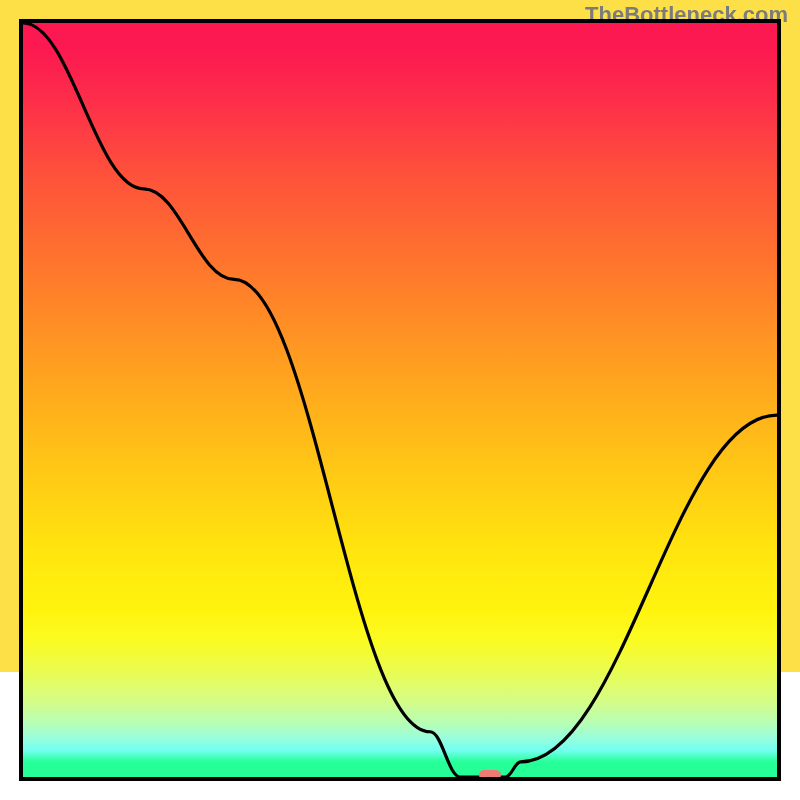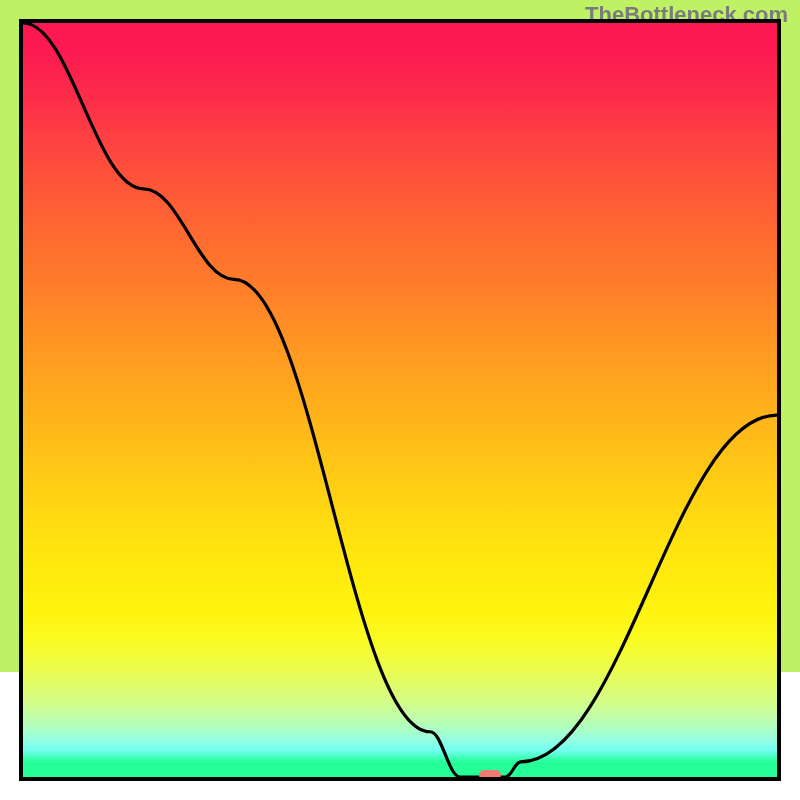--- a/index.html
+++ b/index.html
@@ -7,21 +7,21 @@
     padding: 0;
     width: 800px;
     height: 800px;
     background: #ffffff;
     overflow: hidden;
   }
   .stage {
     position: relative;
     width: 800px;
     height: 672px;
-    background: #bef264;
+    background: #fde047;
   }
   .watermark {
     position: absolute;
     top: 2px;
     right: 12px;
     font-family: Arial, Helvetica, sans-serif;
     font-size: 22px;
     font-weight: bold;
     color: #7b7b7b;
     letter-spacing: 0;

